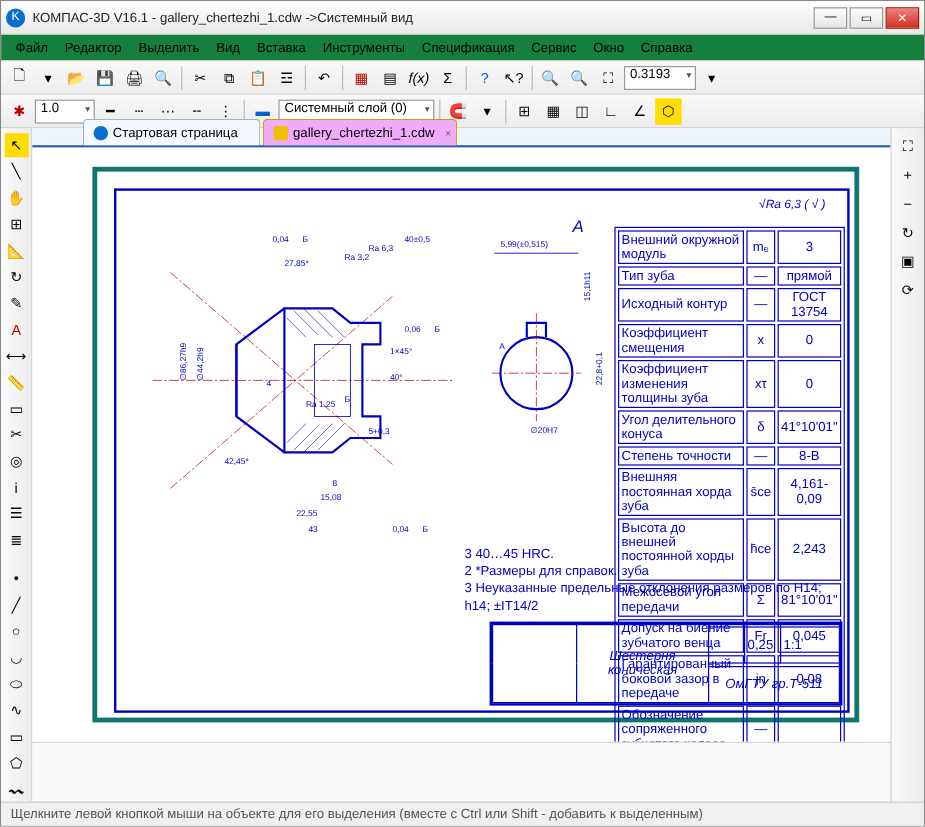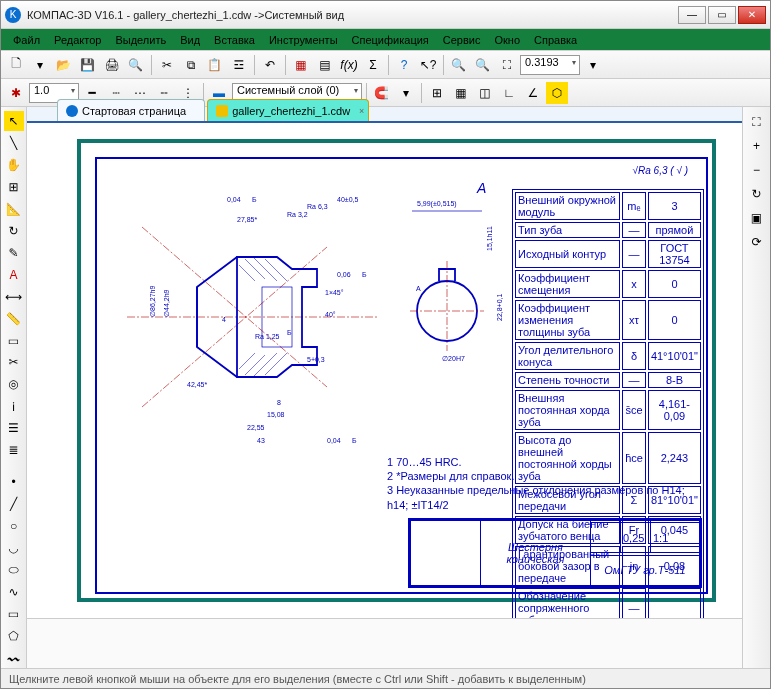--- a/index.html
+++ b/index.html
@@ -16,23 +16,23 @@
 .toolbar { height: 28px; background: linear-gradient(#fafafa,#ececec); border-bottom: 1px solid #ccc; display: flex; align-items: center; padding: 0 4px; gap: 2px; }
 .tbtn { width: 22px; height: 22px; border: 1px solid transparent; display: flex; align-items: center; justify-content: center; cursor: pointer; font-size: 12px; }
 .tsep { width: 1px; height: 20px; background: #bbb; margin: 0 2px; }
 .tdrop { height: 20px; border: 1px solid #999; background: #fff; padding: 0 18px 0 4px; position: relative; cursor: pointer; }
 .tdrop::after { content: "▾"; position: absolute; right: 3px; top: 2px; font-size: 8px; color: #555; }
 .body-row { flex: 1; display: flex; min-height: 0; }
 .leftbar { width: 26px; background: linear-gradient(90deg,#fafafa,#ececec); border-right: 1px solid #ccc; display: flex; flex-direction: column; align-items: center; padding-top: 4px; gap: 2px; }
 .leftbar .tbtn { width: 20px; height: 20px; }
 .rightbar { width: 28px; background: linear-gradient(90deg,#fafafa,#ececec); border-left: 1px solid #ccc; display: flex; flex-direction: column; align-items: center; padding-top: 4px; gap: 2px; }
 .work { flex: 1; display: flex; flex-direction: column; }
-.tabs { height: 16px; background: #eef4fb; border-bottom: 2px solid #2a5ca8; display: flex; align-items: flex-end; padding-left: 30px; gap: 2px; }
+.tabs { height: 16px; background: #eef4fb; border-bottom: 2px solid #2a5ca8; display: flex; align-items: flex-end; padding-left: 42px; gap: 2px; }
 .tab { height: 22px; padding: 0 18px 0 8px; border: 1px solid #9bb; border-bottom: none; border-radius: 4px 4px 0 0; background: #f4f9ff; display: flex; align-items: center; gap: 4px; position: relative; cursor: pointer; }
-.tab.active { background: #5eead4; border-color: #c9a400; }
+.tab.active { background: #f0abfc; border-color: #c9a400; }
 .tab .x { position: absolute; right: 4px; font-size: 9px; color: #666; cursor: pointer; }
 .tab .ticon { width: 12px; height: 12px; background: #0a6ed1; border-radius: 50%; }
 .tab.active .ticon { background: #f0c000; border-radius: 2px; }
 .canvas-wrap { flex: 1; background: #fff; position: relative; overflow: hidden; }
 .canvas { position: absolute; inset: 10px 20px 10px 30px; background: #fff; }
 .drawing-frame { position: absolute; left: 20px; top: 6px; right: 6px; bottom: 6px; border: 4px solid #0f766e; }
 .drawing-inner { position: absolute; left: 14px; top: 14px; right: 4px; bottom: 4px; border: 2px solid #0000c0; }
 .chart-area { position: absolute; left: 30px; top: 28px; width: 250px; height: 260px; }
 .gear-svg { width: 100%; height: 100%; }
 .sectionA { position: absolute; left: 305px; top: 22px; width: 110px; height: 200px; }
@@ -308,21 +308,21 @@
                     </tr>
                     <tr>
                       <td>Обозначение сопряженного зубчатого колеса</td>
                       <td class="s">—</td>
                       <td class="v"></td>
                     </tr>
                   </tbody>
               </table>
 
               <div class="notes">
-                <div>1 70…45 HRC.</div>
+                <div>3 40…45 HRC.</div>
                 <div>2 *Размеры для справок.</div>
                 <div>3 Неуказанные предельные отклонения размеров по H14; h14; ±IT14/2</div>
               </div>
 
               <div class="title-block">
                 <table>
                   <tbody>
                       <tr>
                         <td rowspan="4" style="width:70px"></td>
                         <td rowspan="4" style="width:110px;text-align:center;font-style:italic;font-size:10px"><span>Шестерня коническая</span></td>

